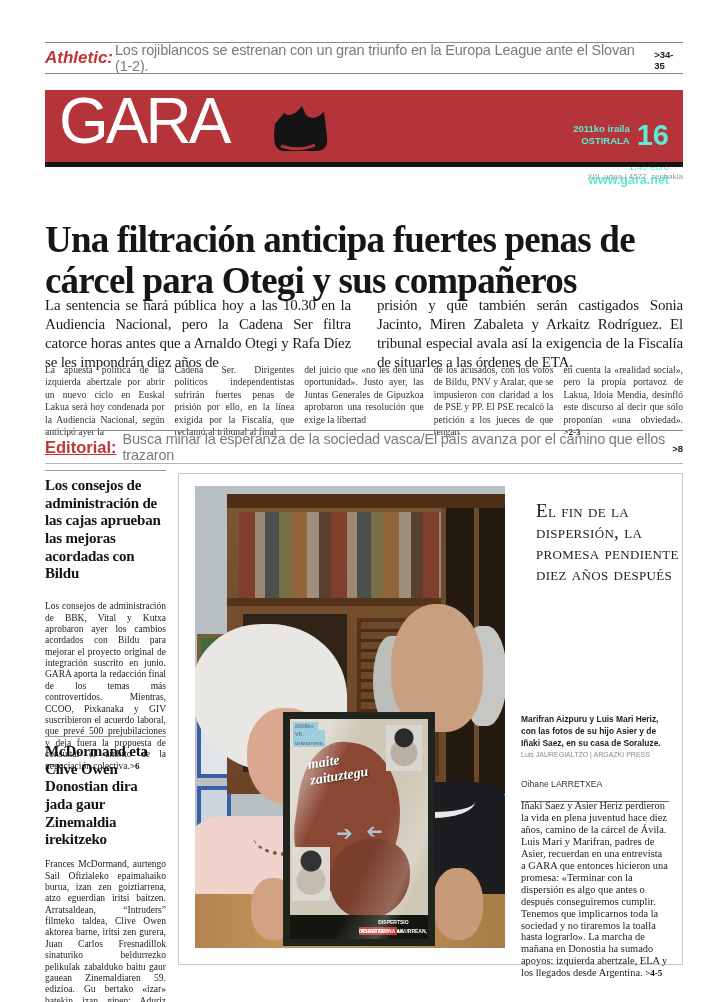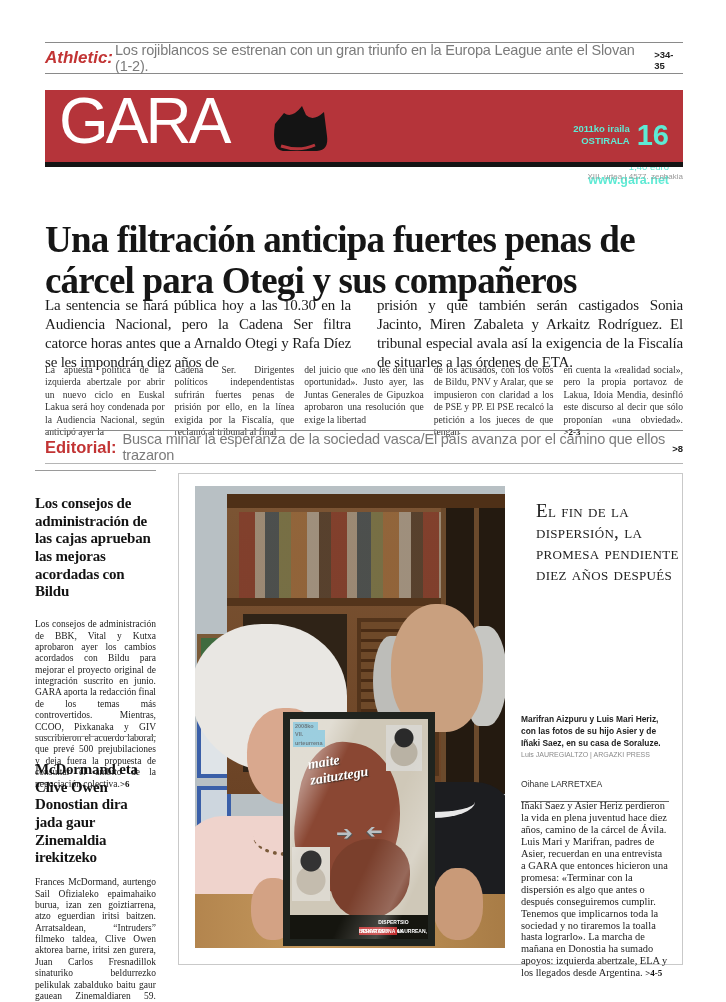--- a/index.html
+++ b/index.html
@@ -34,26 +34,26 @@
   .lead{position:absolute;left:45px;top:296px;width:638px;display:flex;gap:26px;}
   .lead .col{flex:1;font-size:15px;line-height:1.27;color:#1d1d1d;text-align:justify;letter-spacing:-0.2px;}
   .smallstrip{position:absolute;left:45px;top:364px;width:638px;display:flex;gap:10px;}
   .smallstrip .scol{flex:1;font-size:9.6px;line-height:1.3;color:#333;text-align:justify;}
   .smallstrip .pref{font-weight:bold;color:#111;font-size:9px;}
 
   
   .editorial{position:absolute;left:45px;top:430px;width:638px;height:24px;
              border-top:1px solid #8a8a8a;border-bottom:1px solid #b5b5b5;
              display:flex;align-items:center;gap:6px;padding:4px 0;}
-  .editorial .label{color:#c23434;font-weight:bold;font-size:16.5px;}
+  .editorial .label{color:#c23434;font-weight:bold;font-size:16.5px;text-decoration:underline;}
   .editorial .text{color:#7b7b7b;font-size:14.5px;letter-spacing:-0.2px;}
   .editorial .pref{color:#222;font-weight:bold;font-size:9.5px;margin-top:3px;}
 
   
-  .left-art{position:absolute;left:35px;width:121px;border-top:1px solid #9a9a9a;padding-top:24px;}
+  .left-art{position:absolute;left:45px;width:121px;border-top:1px solid #9a9a9a;padding-top:6px;}
   .left-art h3{margin:0;font-weight:bold;font-size:15px;line-height:1.18;color:#131313;letter-spacing:-0.2px;}
   .left-art .body{margin-top:14px;font-size:9.5px;line-height:1.2;color:#222;text-align:justify;}
   .left-art .pref{font-weight:bold;color:#111;font-size:9px;white-space:nowrap;}
   #left-art1{top:470px;} #left-art1 .body{margin-top:18px;}
   #left-art2{top:736px;} #left-art2 .body{margin-top:10px;}
 
   
   .fbox{position:absolute;left:178px;top:473px;width:505px;height:492px;
         border:1px solid #c9c9c9;box-sizing:border-box;background:#fff;}
   .fcol{position:absolute;left:342px;top:12px;width:148px;height:468px;}

